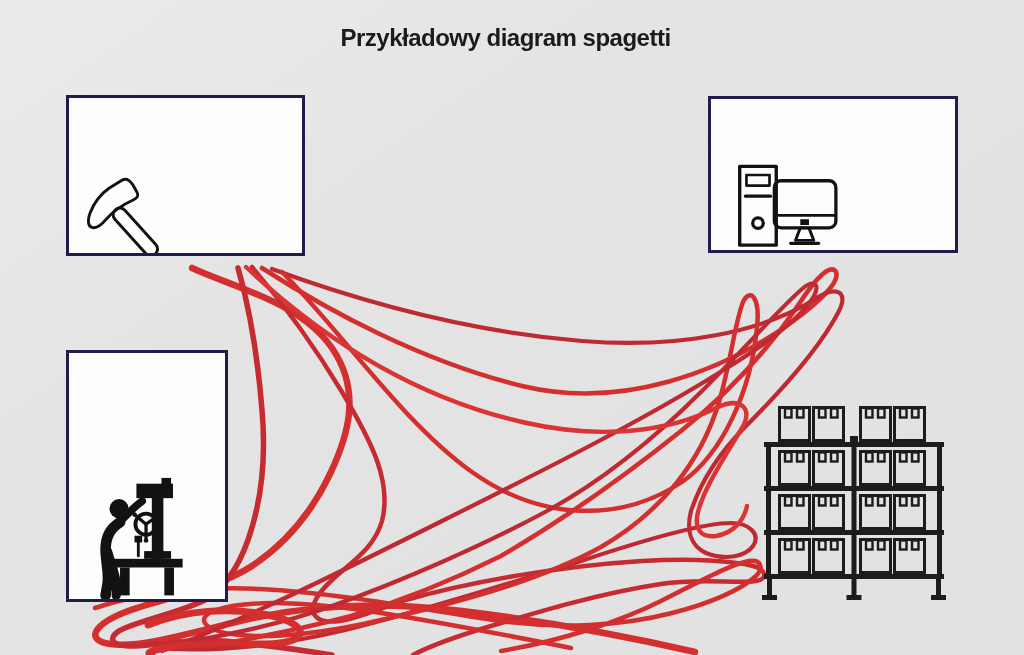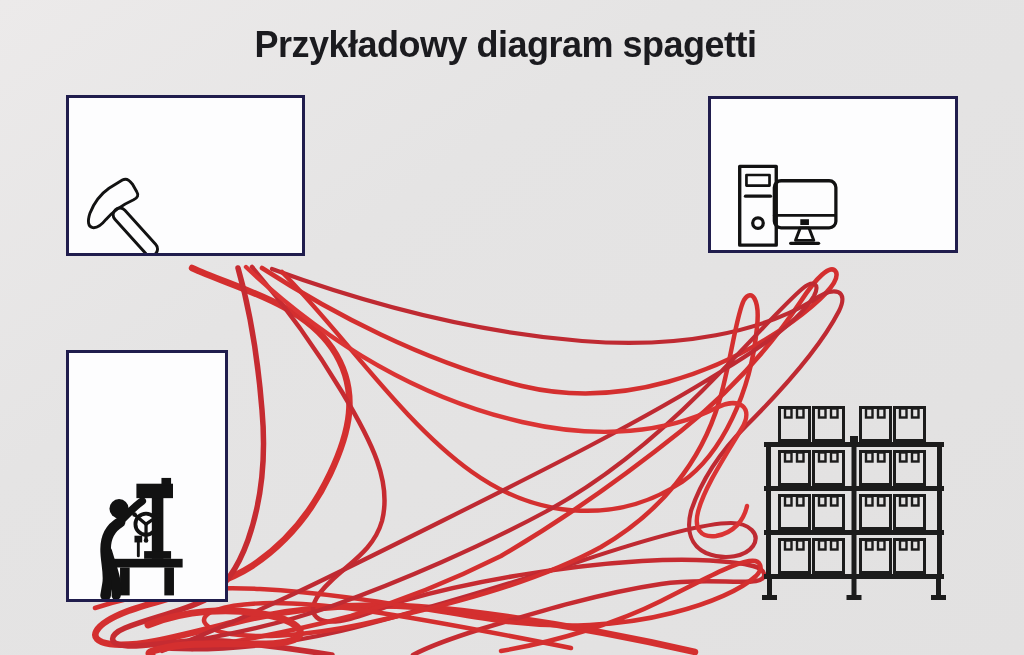--- a/index.html
+++ b/index.html
@@ -4,21 +4,21 @@
 <style>
   html,body{margin:0;padding:0;}
   body{
     width:1024px;height:655px;overflow:hidden;position:relative;
     font-family:"Liberation Sans","DejaVu Sans",sans-serif;
     background:var(--bg,#e5e4e4);
   }
   .canvas{position:absolute;inset:0;background:linear-gradient(145deg,#eceaea 0%,#e5e4e4 35%,#e2e1e1 100%);}
   .page-title{
     position:absolute;top:24px;left:0;right:13px;text-align:center;
-    font-size:36px;font-weight:bold;color:#1b1b1f;letter-spacing:-0.5px;
+    font-size:24px;font-weight:bold;color:#1b1b1f;letter-spacing:-0.5px;
   }
   .station-box{
     position:absolute;background:#fdfdfe;border:3px solid var(--box-border,#201d4d);
     box-sizing:border-box;
   }
   #box-hammer{left:66px;top:95px;width:239px;height:161px;}
   #box-computer{left:708px;top:96px;width:250px;height:157px;}
   #box-workbench{left:66px;top:350px;width:162px;height:252px;}
   #spaghetti{position:absolute;left:0;top:0;z-index:1;}
   .station-box{z-index:2;}

